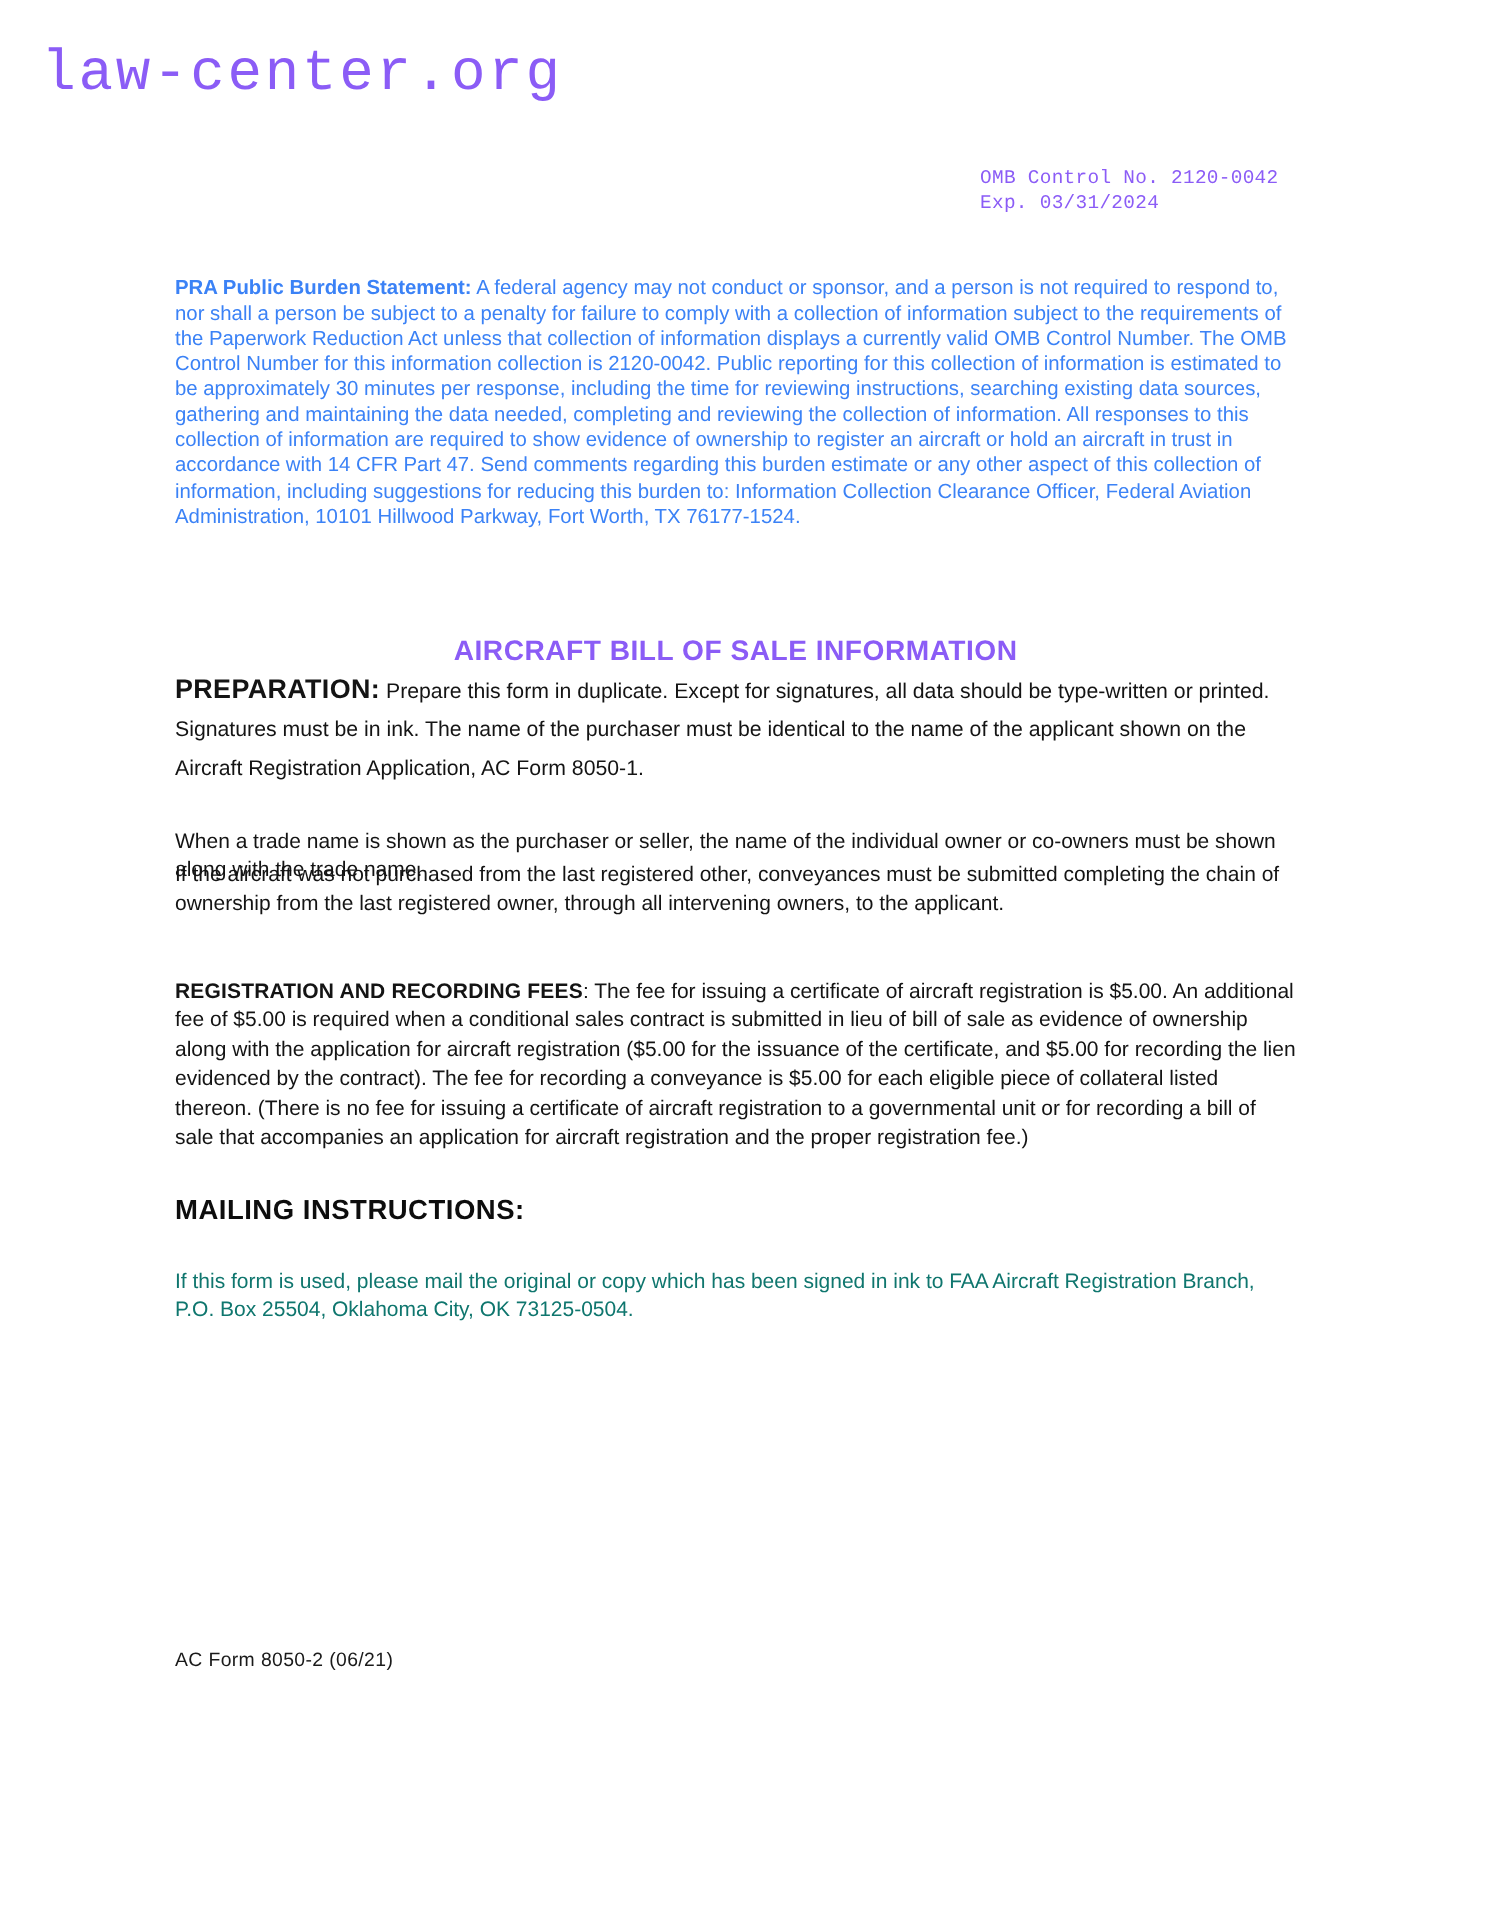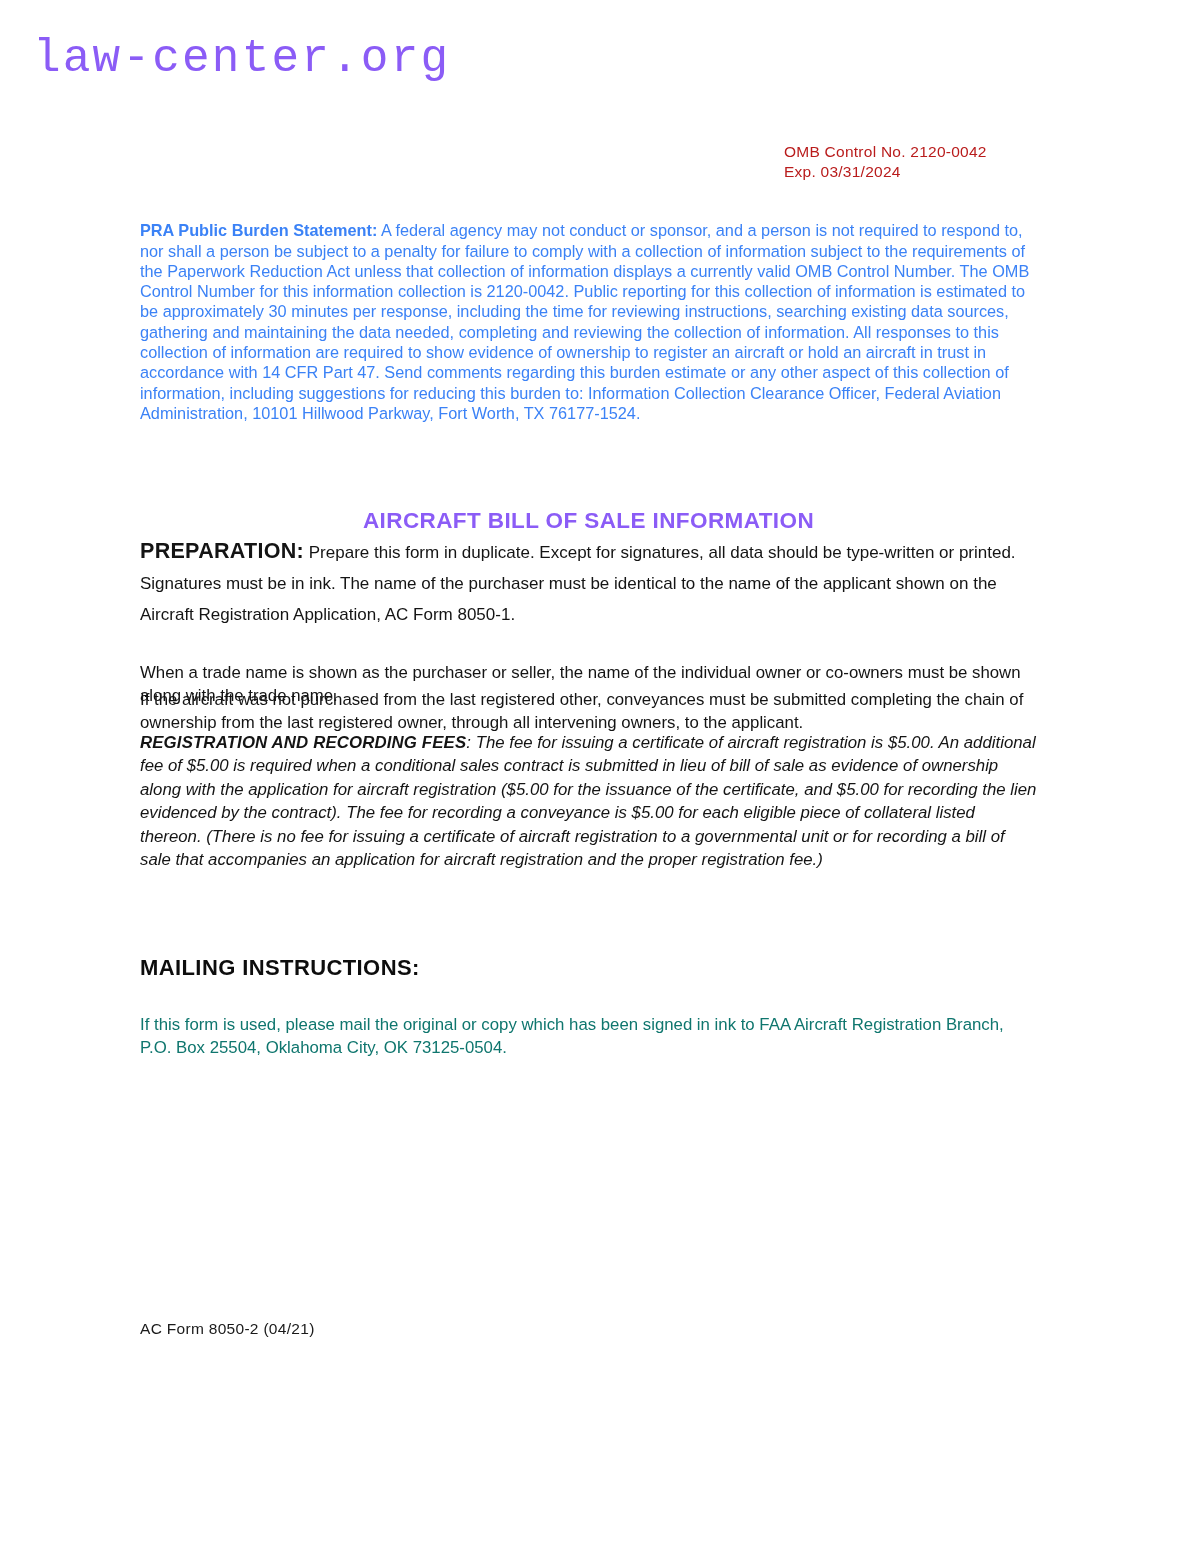--- a/index.html
+++ b/index.html
@@ -37,26 +37,27 @@
     position: absolute;
     left: 140px;
     top: 0;
     width: 897px;
   }
 
   
   .omb-block {
     position: absolute;
     left: 644px;
-    top: 142px;
+    top: 132px;
     font-size: 15.5px;
     line-height: 20px;
     letter-spacing: 0.25px;
-    color: #b91c1c;
+    color: #8b5cf6;
     white-space: nowrap;
+    font-family: Liberation Mono, monospace;
   }
 
   
   .pra {
     position: absolute;
     left: 0;
     top: 204px;
     width: 897px;
     font-size: 16.3px;
     line-height: 20.3px;
@@ -102,21 +103,21 @@
   .para {
     position: absolute;
     left: 0;
     width: 897px;
     font-size: 16.8px;
     line-height: 23.5px;
     color: #141414;
   }
   .para.p-trade  { top: 644px; }
   .para.p-convey { top: 671px; }
-  .para.p-fees   { top: 714px; font-style: italic; }
+  .para.p-fees   { top: 764px; }
   .para .lead {
     font-weight: 700;
     letter-spacing: 0.15px;
   }
 
   
   .mailing-heading {
     position: absolute;
     left: 0;
     top: 937px;
@@ -175,13 +176,13 @@
   <p class="para p-fees">
     <span class="lead">REGISTRATION AND RECORDING FEES</span><span>:  The fee for issuing a certificate of aircraft registration is $5.00.  An additional fee of $5.00 is required when a conditional sales contract is submitted in lieu of bill of sale as evidence of ownership along with the application for aircraft registration ($5.00 for the issuance of the certificate, and $5.00 for recording the lien evidenced by the contract).  The fee for recording a conveyance is $5.00 for each eligible piece of collateral listed thereon.  (There is no fee for issuing a certificate of aircraft registration to a governmental unit or for recording a bill of sale that accompanies an application for aircraft registration and the proper registration fee.)</span>
   </p>
 
   <h2 class="mailing-heading">MAILING INSTRUCTIONS:</h2>
 
   <p class="mailing-body">If this form is used, please mail the original or copy which has been signed in ink to FAA Aircraft Registration Branch, P.O. Box 25504, Oklahoma City, OK  73125-0504.</p>
 
 </div>
 
-<div class="footer">AC Form 8050-2 (04/21)</div>
+<div class="footer">AC Form 8050-2 (06/21)</div>
 
 </body></html>

